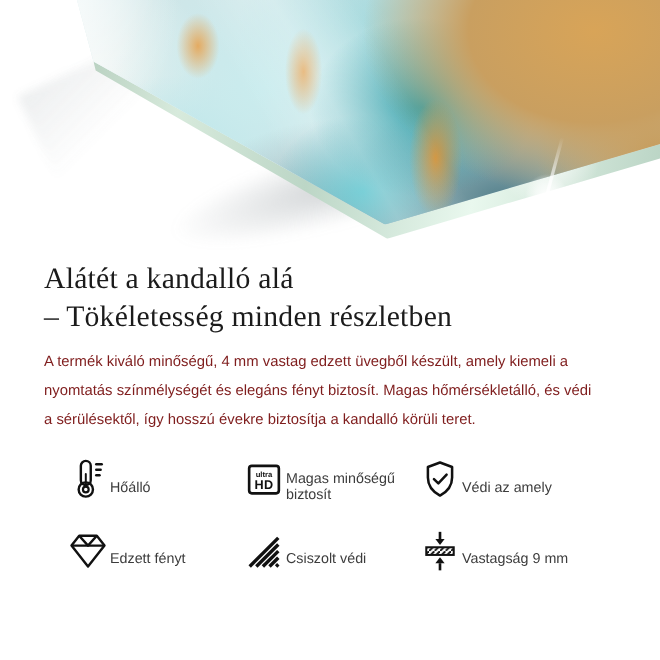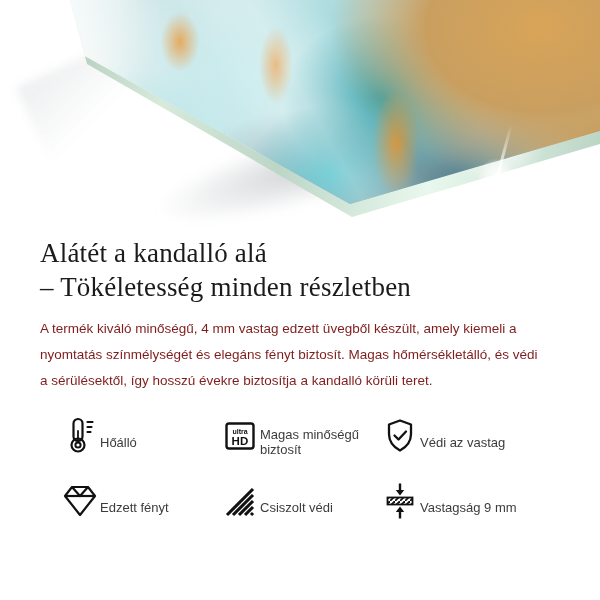--- a/index.html
+++ b/index.html
@@ -147,21 +147,21 @@
       <div class="label">Magas minőségű biztosít</div>
     </div>
 
     <div class="feature">
       <div class="icon-box">
         <svg width="40" height="40" viewBox="0 0 40 40" fill="none" stroke="#111" stroke-width="2.3" stroke-linecap="round" stroke-linejoin="round">
           <path d="M20 4.5 L31 8.5 V18 C31 26 26.5 31 20 34.5 C13.5 31 9 26 9 18 V8.5 Z"></path>
           <polyline points="14.5,19.5 18.5,23.5 26,15.5"></polyline>
         </svg>
       </div>
-      <div class="label">Védi az vastag</div>
+      <div class="label">Védi az amely</div>
     </div>
 
     <div class="feature">
       <div class="icon-box">
         <svg width="40" height="40" viewBox="0 0 40 40" fill="none" stroke="#111" stroke-width="2.2" stroke-linejoin="round">
           <path d="M12 6 H28 L35 15 L20 34 L5 15 Z"></path>
           <path d="M5 15 H35"></path>
           <path d="M12 6 L20 15 L28 6"></path>
         </svg>
       </div>

